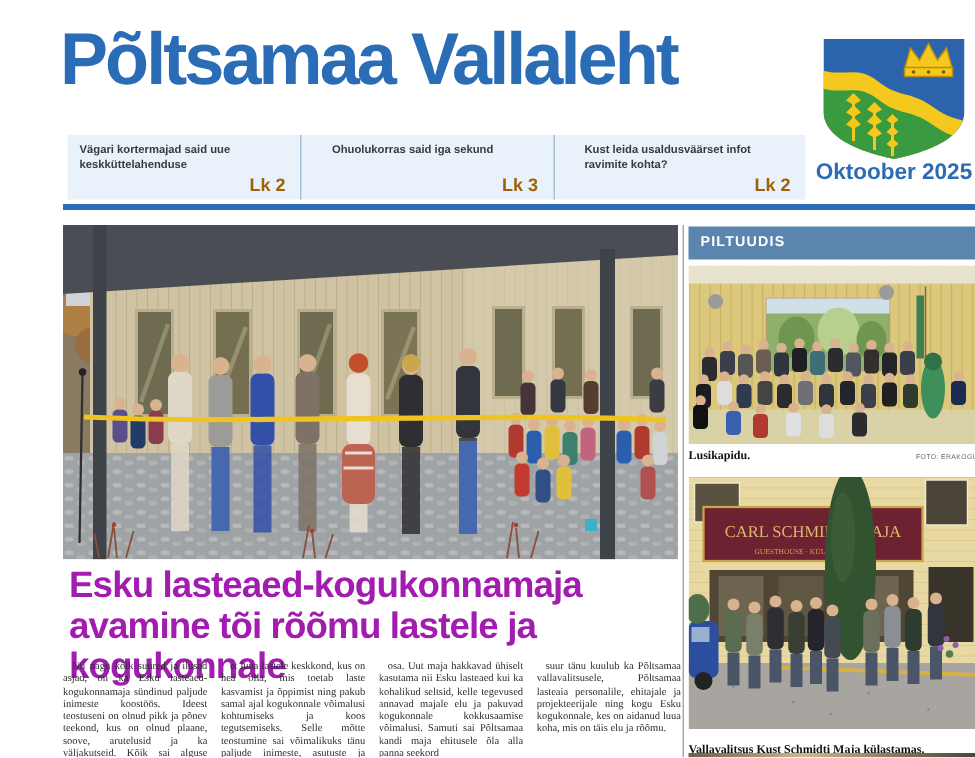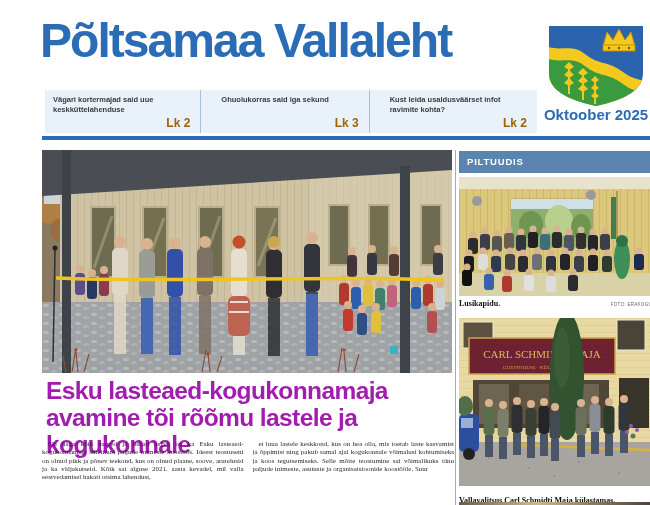--- a/index.html
+++ b/index.html
@@ -233,20 +233,22 @@
         <circle cx="166" cy="204" r="1.5" fill="#b03a2e"></circle>
         <circle cx="302" cy="200" r="1.5" fill="#b03a2e"></circle>
       <rect x="348" y="196" width="8" height="8" fill="#3ab0c9"></rect>
     </svg>
   </div>
 
   <h1 class="headline" style="margin:0">Esku lasteaed-kogukonnamaja avamine tõi rõõmu lastele ja kogukonnale</h1>
   <div class="body-cols">
     <div class="body-col">Nii nagu kõik suured ja ilusad asjad, on ka Esku lasteaed-kogukonnamaja sündinud paljude inimeste koostöös. Ideest teostuseni on olnud pikk ja põnev teekond, kus on olnud plaane, soove, arutelusid ja ka väljakutseid. Kõik sai alguse 2021. aasta kevadel, mil valla eestvedamisel hakati otsima lahendust,</div>
     <div class="body-col">et luua lastele keskkond, kus on hea olla, mis toetab laste kasvamist ja õppimist ning pakub samal ajal kogukonnale võimalusi kohtumiseks ja koos tegutsemiseks. Selle mõtte teostumine sai võimalikuks tänu paljude inimeste, asutuste ja organisatsioonide koostööle. Suur</div>
+    <div class="body-col">osa. Uut maja hakkavad ühiselt kasutama nii Esku lasteaed kui ka kohalikud seltsid, kelle tegevused annavad majale elu ja pakuvad kogukonnale kokkusaamise võimalusi. Samuti sai Põltsamaa kandi maja ehitusele õla alla panna seekord</div>
+    <div class="body-col">suur tänu kuulub ka Põltsamaa vallavalitsusele, Põltsamaa lasteaia personalile, ehitajale ja projekteerijale ning kogu Esku kogukonnale, kes on aidanud luua koha, mis on täis elu ja rõõmu.</div>
   </div>
 
   <div class="v-divider"></div>
 
   <div class="sidebar">
     <div class="sb-bar">PILTUUDIS</div>
 
     <div class="sb-photo1">
       <svg viewBox="0 0 193 119" width="193" height="119" aria-hidden="true">
         <defs>
@@ -365,18 +367,18 @@
           <rect x="2" y="100" width="12" height="10" fill="#9ab0d0"></rect>
           <circle cx="10" cy="136" r="6" fill="#222"></circle>
         <ellipse cx="6" cy="88" rx="8" ry="10" fill="#4f6f4a"></ellipse>
         <circle cx="172" cy="108" r="2" fill="#8a5fae"></circle>
           <circle cx="178" cy="112" r="2" fill="#8a5fae"></circle>
           <circle cx="168" cy="114" r="2" fill="#8a5fae"></circle>
           <circle cx="174" cy="118" r="2.5" fill="#4f7f4f"></circle>
       </svg>
     </div>
     <div class="sb-cap2">
-      <span class="cap">Vallavalitsus Carl Schmidti Maja külastamas.</span>
+      <span class="cap">Vallavalitsus Kust Schmidti Maja külastamas.</span>
     </div>
     <div class="sb-sliver"></div>
   </div>
 
 </div>
 
 </body></html>

